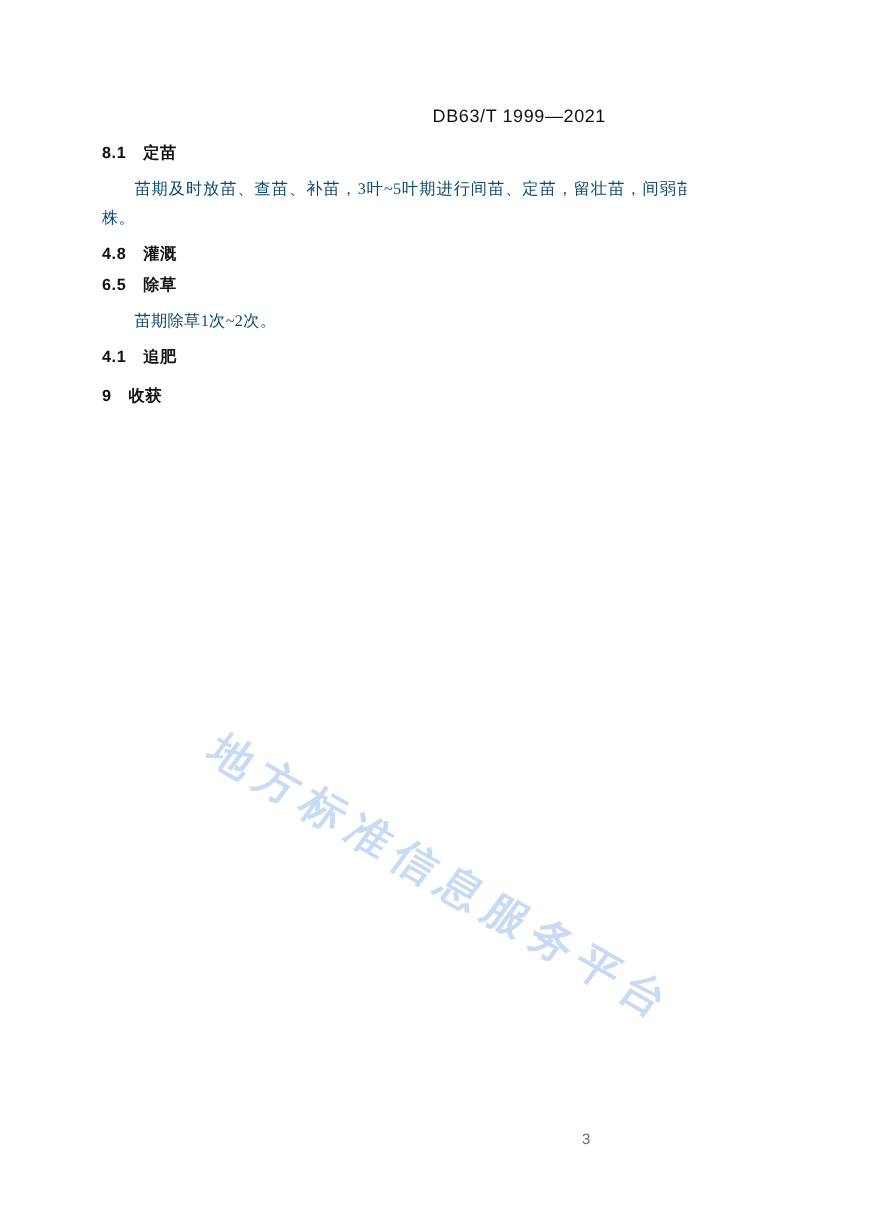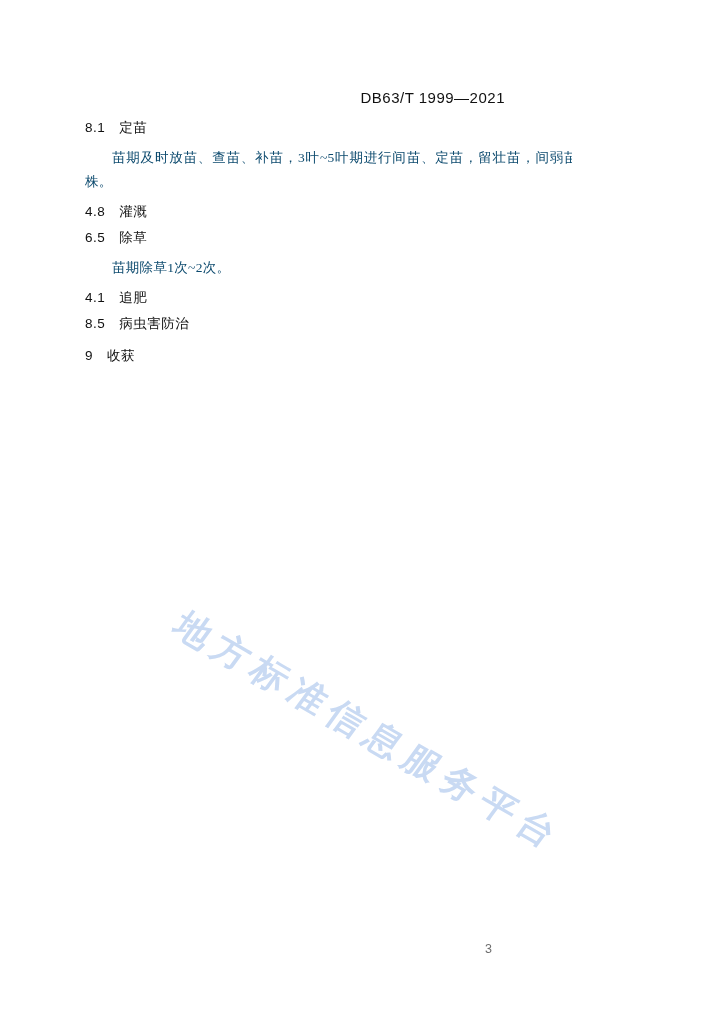--- a/index.html
+++ b/index.html
@@ -29,21 +29,21 @@
   }
   .content {
     position: absolute;
     top: 110px;
     left: 85px;
     width: 572px;
   }
   .sec-heading {
     font-family: "Liberation Sans", "DejaVu Sans", sans-serif;
     font-size: 13.5px;
-    font-weight: normal;
+    font-weight: bold;
     color: #111111;
     letter-spacing: 0.5px;
     margin: 10px 0 10px 0;
     line-height: 16px;
   }
   .sec-heading .sec-num {
     margin-right: 14px;
   }
   .sec-heading.chapter {
     margin-top: 16px;
@@ -93,21 +93,20 @@
     <span class="doc-code">DB63/T 1999—2021</span>
   </div>
 
   <main class="content" id="sections-root">
       <h2 class="sec-heading"><span class="sec-num">8.1</span><span class="sec-title">定苗</span></h2>
       <p class="body-par"><span>苗期及时放苗、查苗、补苗，3叶~5叶期进行间苗、定苗，留壮苗，间弱苗，每穴留苗1株。</span></p>
       <h2 class="sec-heading"><span class="sec-num">4.8</span><span class="sec-title">灌溉</span></h2>
       <h2 class="sec-heading"><span class="sec-num">6.5</span><span class="sec-title">除草</span></h2>
       <p class="body-par"><span>苗期除草1次~2次。</span></p>
       <h2 class="sec-heading"><span class="sec-num">4.1</span><span class="sec-title">追肥</span></h2>
-      <h2 class="sec-heading"><span class="sec-num">8.5</span><span class="sec-title">病虫害防治</span></h2>
       <h2 class="sec-heading chapter"><span class="sec-num">9</span><span class="sec-title">收获</span></h2>
     </main>
 
   <div class="watermark" style="color: rgb(201, 218, 243);">地方标准信息服务平台</div>
 
   <div class="page-footer">
     <span class="page-number">3</span>
   </div>
 
 </div>

